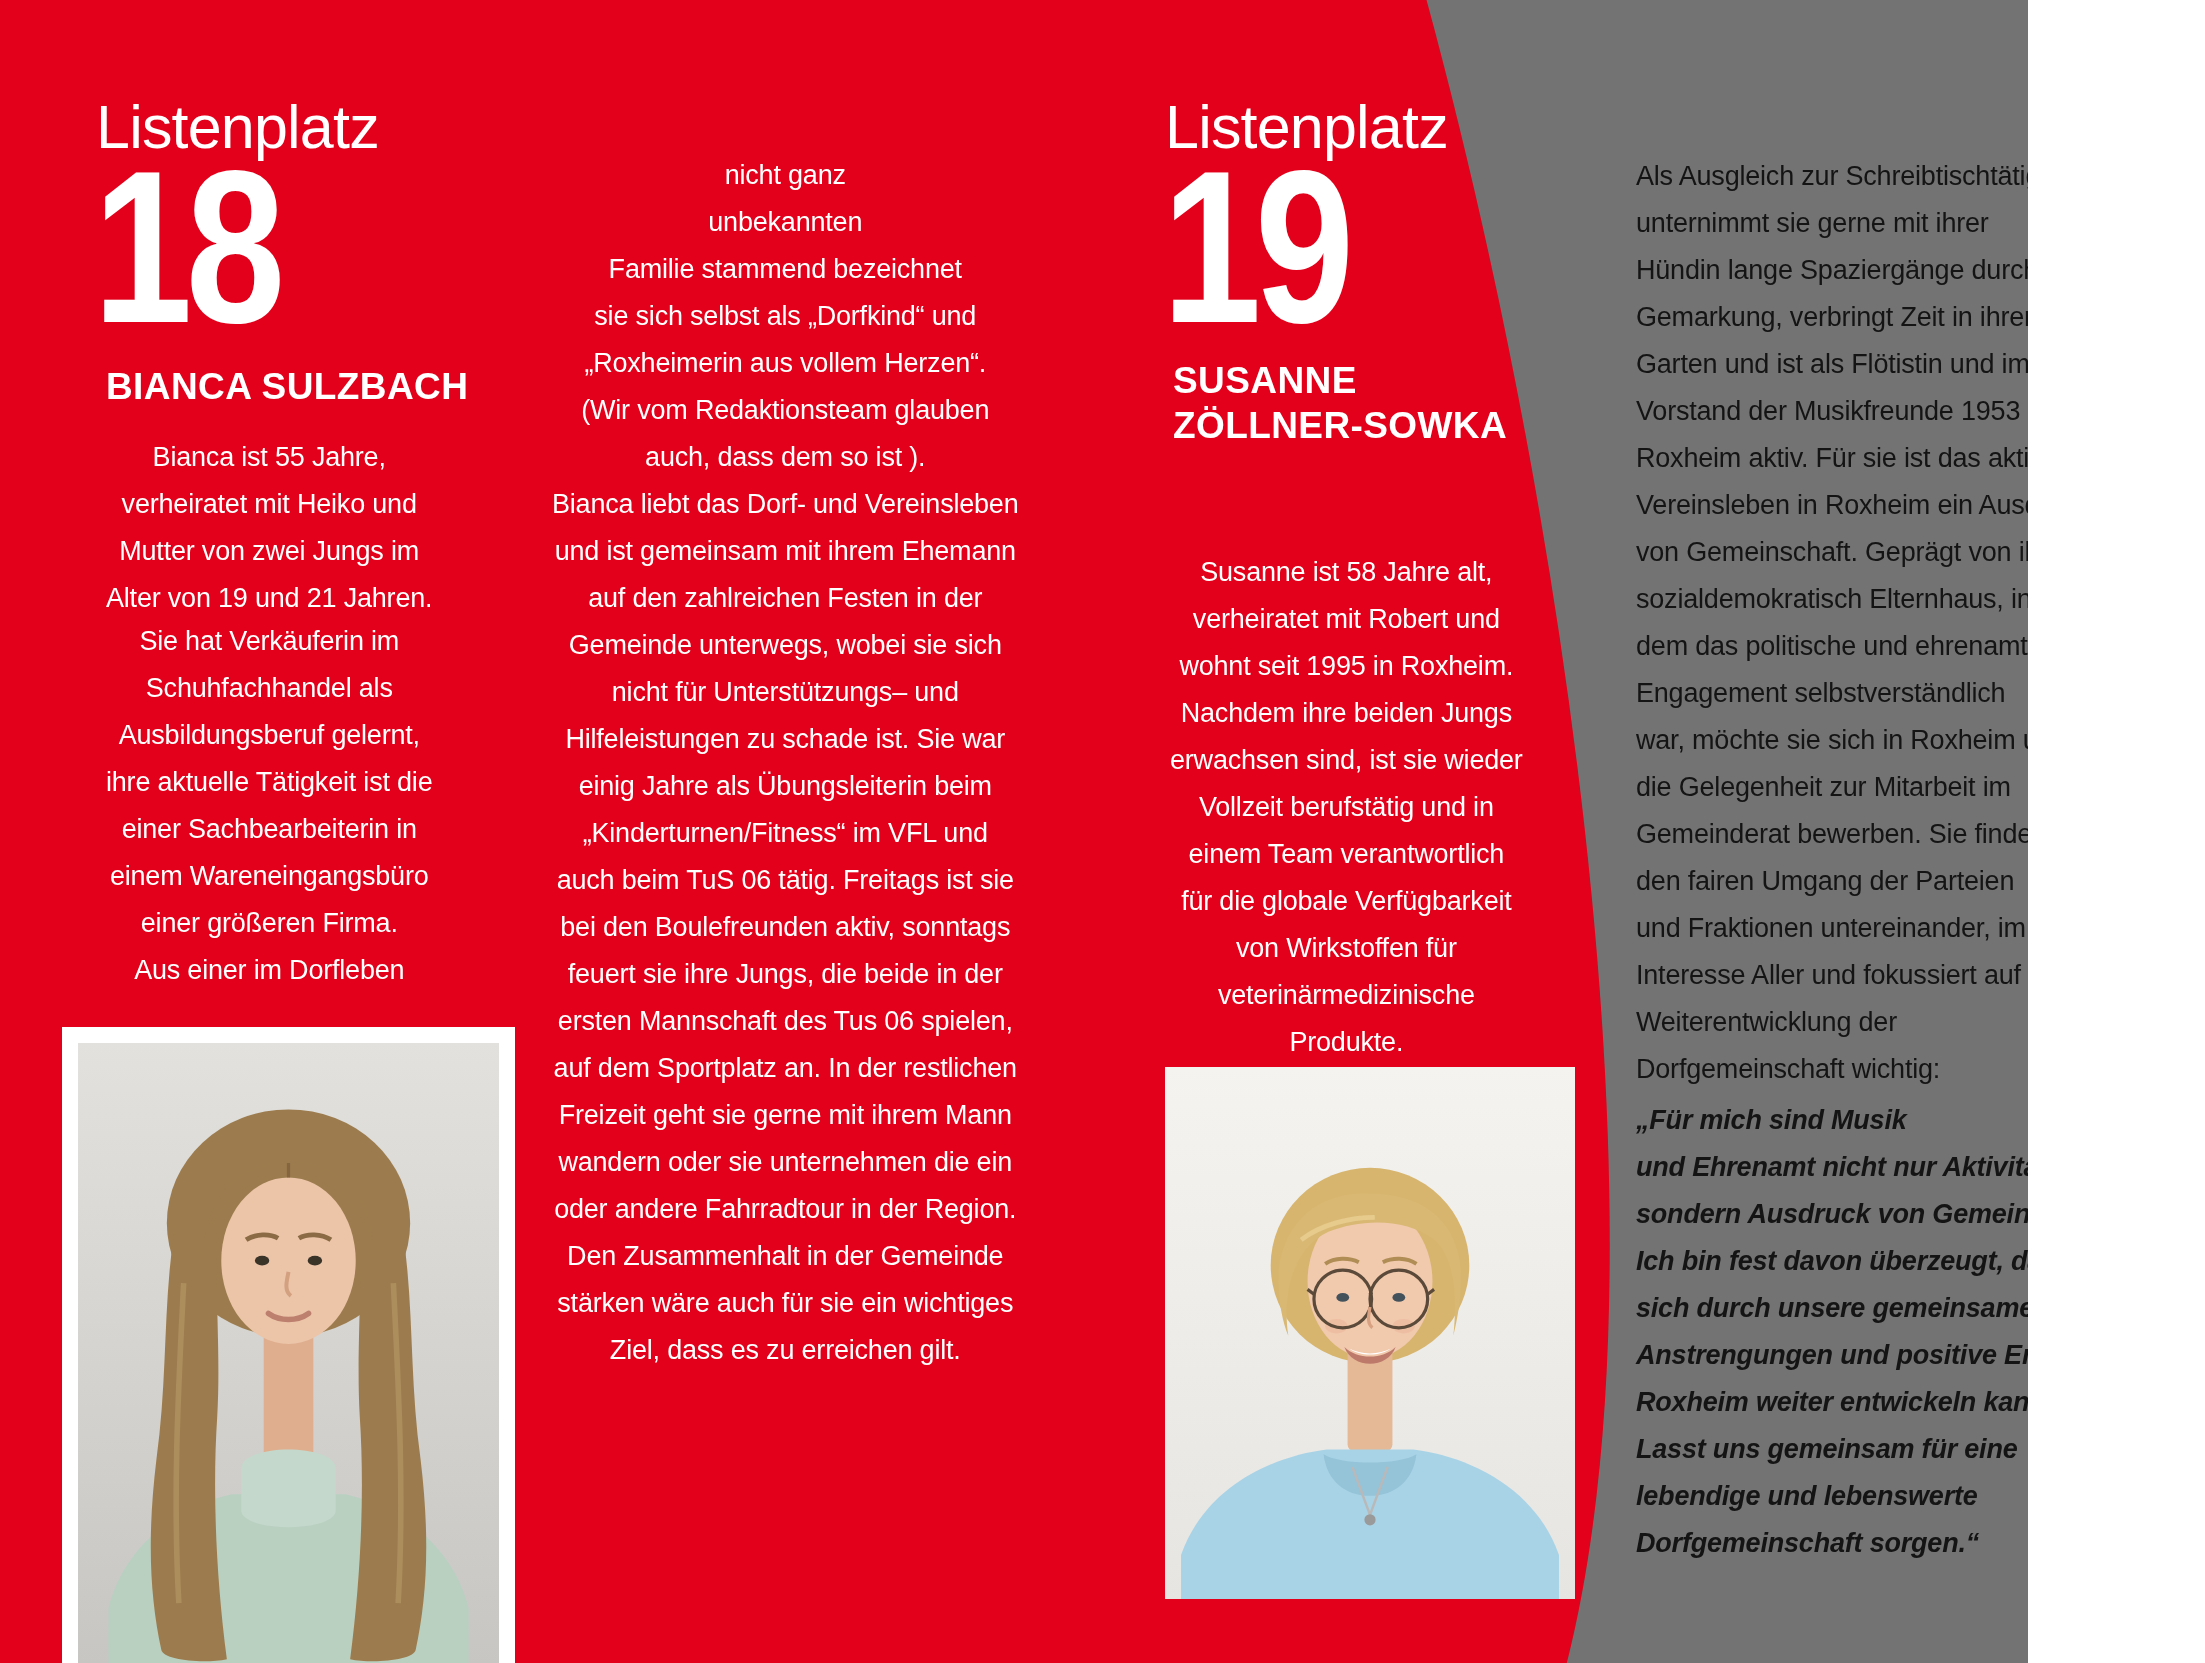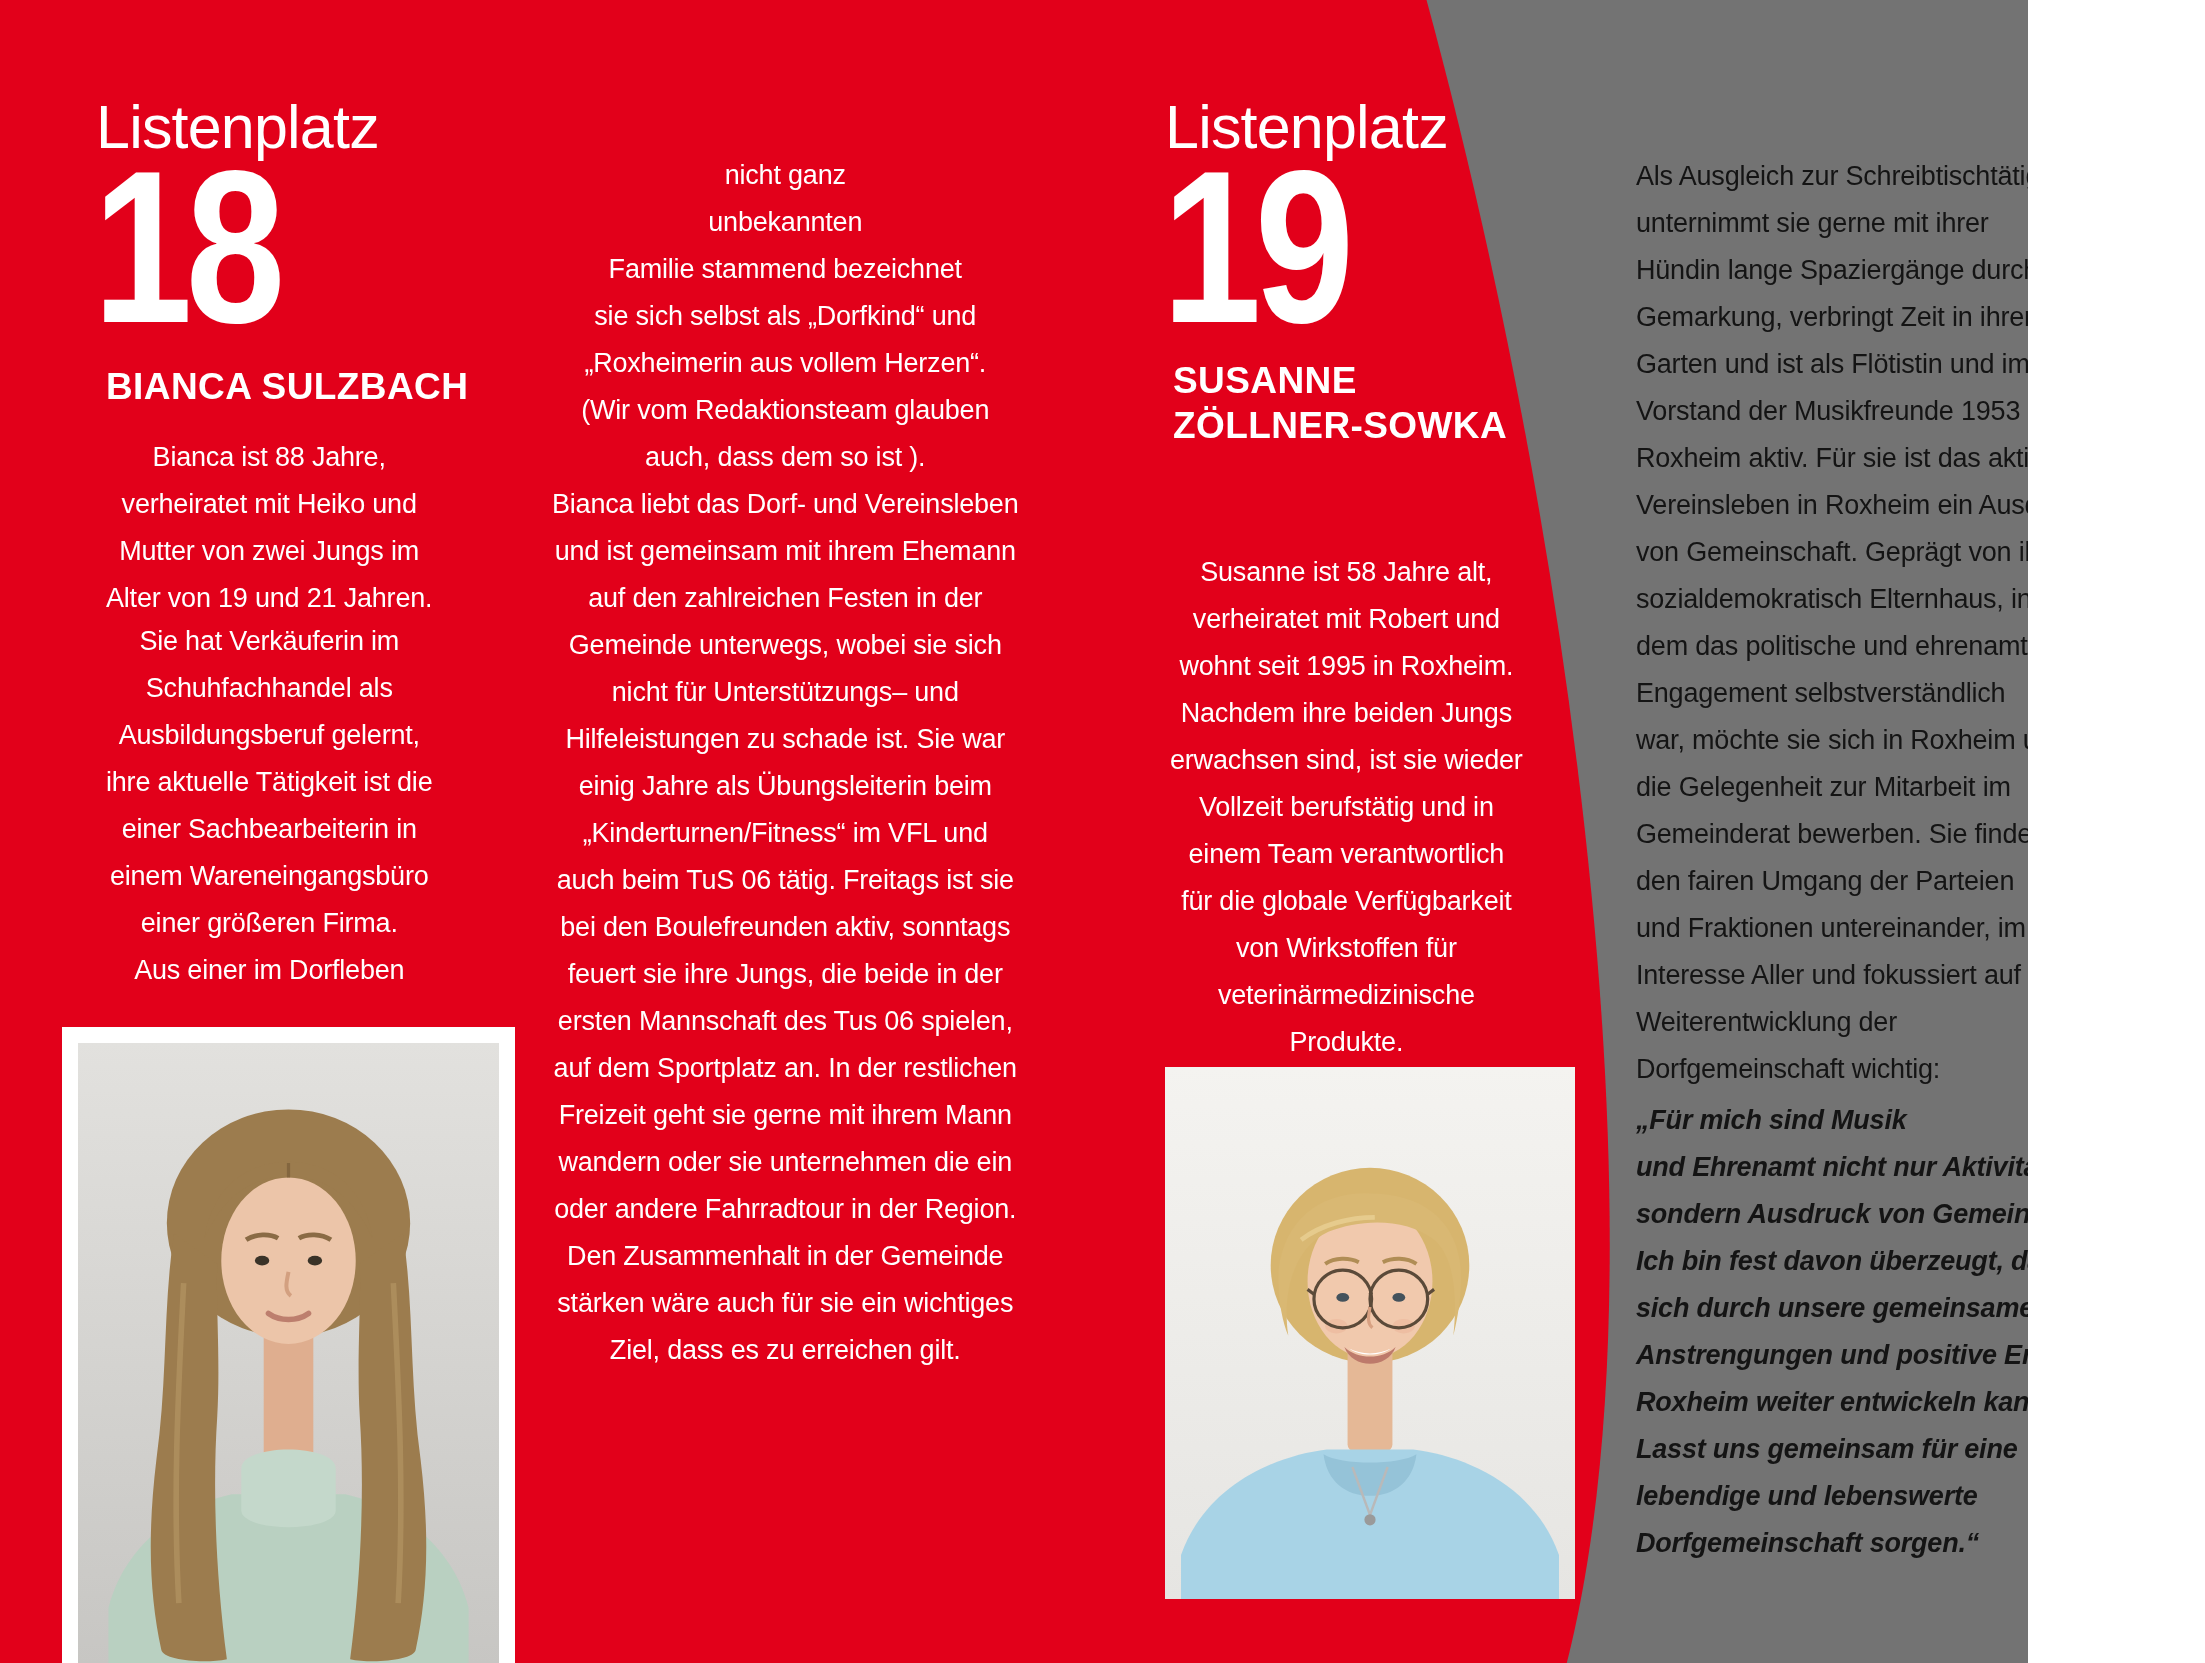--- a/index.html
+++ b/index.html
@@ -54,21 +54,21 @@
 <div class="page">
 
   <svg class="red-bg" viewBox="0 0 2756 2079" preserveAspectRatio="none" aria-hidden="true">
     <path d="M0 0 H1783 C1960 650 2090 1560 1958 2079 H0 Z" fill="#e2001a"></path>
   </svg>
 
   <section>
     <div class="lp-label lp-label-18">Listenplatz</div>
     <div class="lp-number lp-number-18">18</div>
     <h2 class="cand-name name-18">BIANCA SULZBACH</h2>
-    <p class="body-text on-red p1-18">Bianca ist 88 Jahre,
+    <p class="body-text on-red p1-18">Bianca ist 55 Jahre,
 verheiratet mit Heiko und
 Mutter von zwei Jungs im
 Alter von 19 und 21 Jahren.</p>
     <p class="body-text on-red p2-18">Sie hat Verkäuferin im
 Schuhfachhandel als
 Ausbildungsberuf gelernt,
 ihre aktuelle Tätigkeit ist die
 einer Sachbearbeiterin in
 einem Wareneingangsbüro
 einer größeren Firma.

